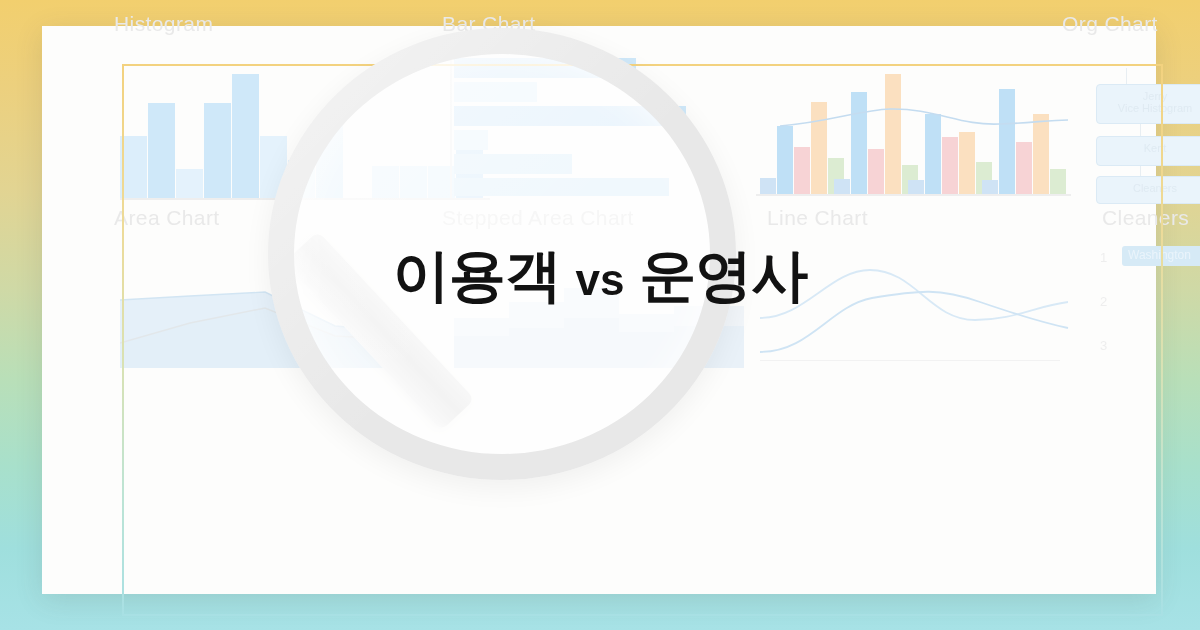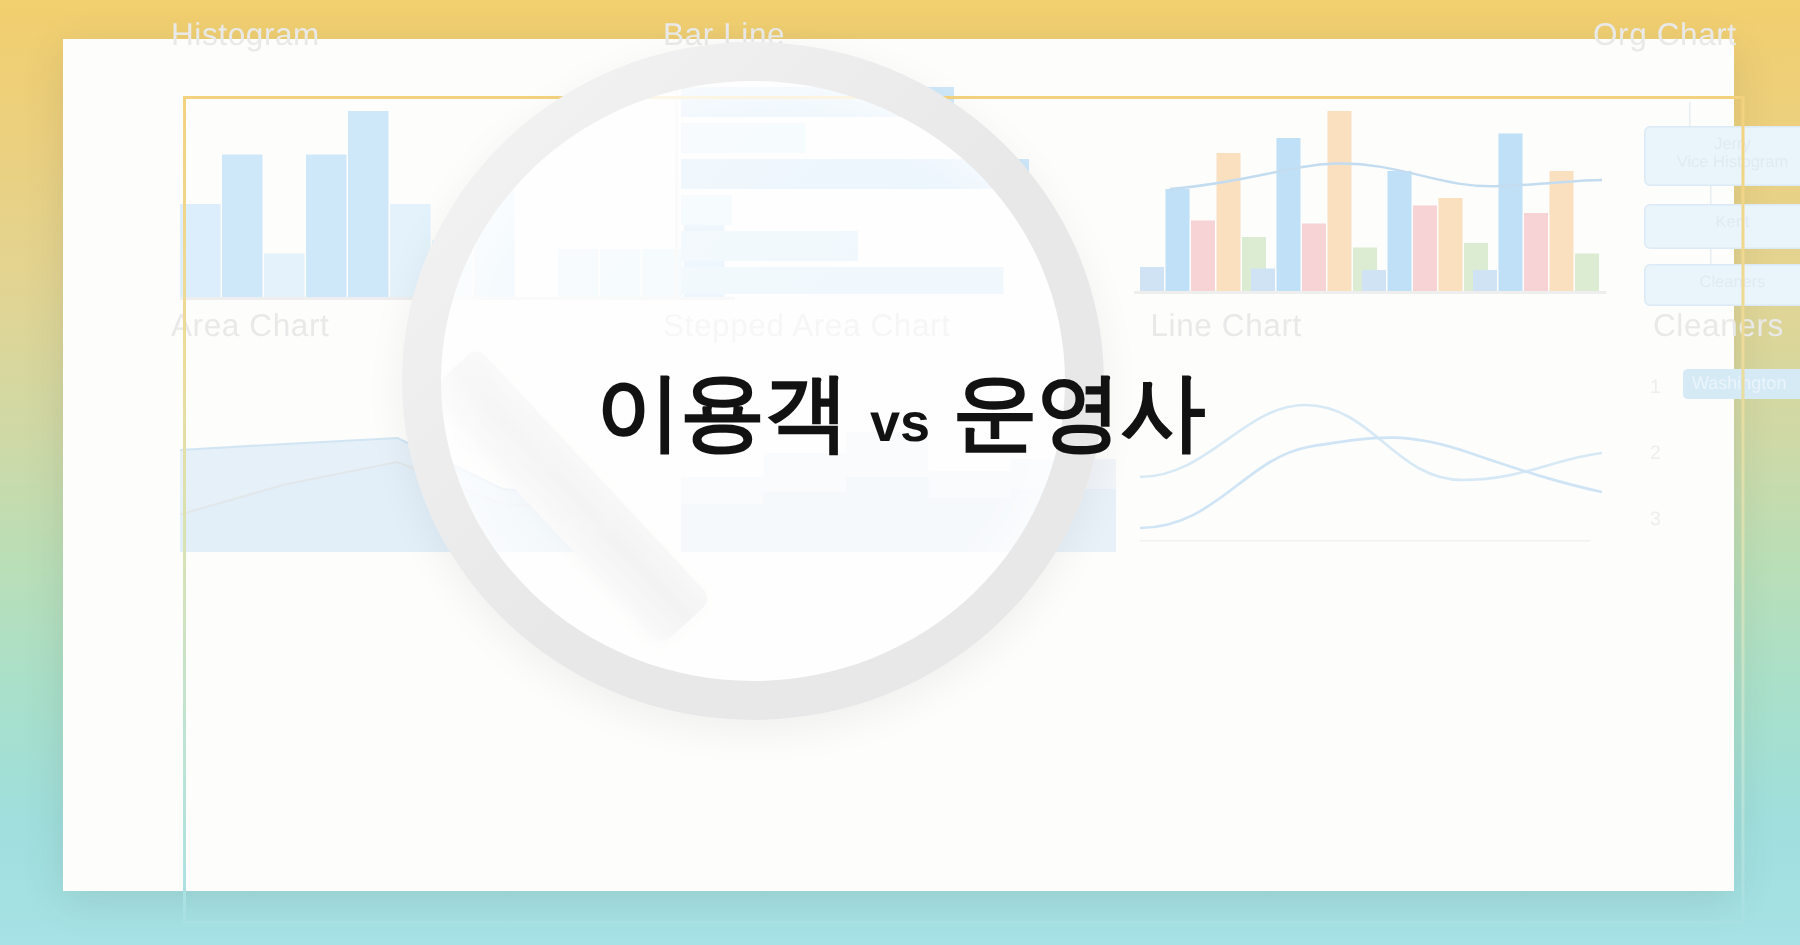--- a/index.html
+++ b/index.html
@@ -83,31 +83,31 @@
     position:absolute;left:268px;top:28px;width:468px;height:452px;border-radius:50%;
     background:linear-gradient(135deg,rgba(255,255,255,.55) 0%,rgba(255,255,255,0) 55%);
   }
   
   .title{
     position:absolute;left:0;top:246px;width:1200px;text-align:center;
     color:#121212;font-weight:bold;font-size:57px;line-height:58px;
     letter-spacing:-1px;
   }
   .title .l2{display:block;margin-top:7px;}
-  .vs{font-size:36px;font-weight:bold;letter-spacing:0;}
+  .vs{font-size:44px;font-weight:bold;letter-spacing:0;}
 </style>
 </head>
 <body>
 
 <div id="stage">
 
   <div class="card">
 
     <div class="clabel" style="left:72px;top:-14px;">Histogram</div>
-    <div class="clabel" style="left:400px;top:-14px;">Bar Line</div>
+    <div class="clabel" style="left:400px;top:-14px;">Bar Chart</div>
     <div class="clabel" style="left:1020px;top:-14px;">Org Chart</div>
 
     <div class="clabel" style="left:72px;top:180px;">Area Chart</div>
     <div class="clabel" style="left:400px;top:180px;">Stepped Area Chart</div>
     <div class="clabel" style="left:725px;top:180px;">Line Chart</div>
     <div class="clabel" style="left:1060px;top:180px;">Cleaners</div>
 
     <div class="chartbox" style="left:78px;top:38px;width:260px;height:134px;">
       <div class="bar h1" style="left:0px;width:27px;height:62px;"></div>
       <div class="bar h2" style="left:28px;width:27px;height:95px;"></div>

